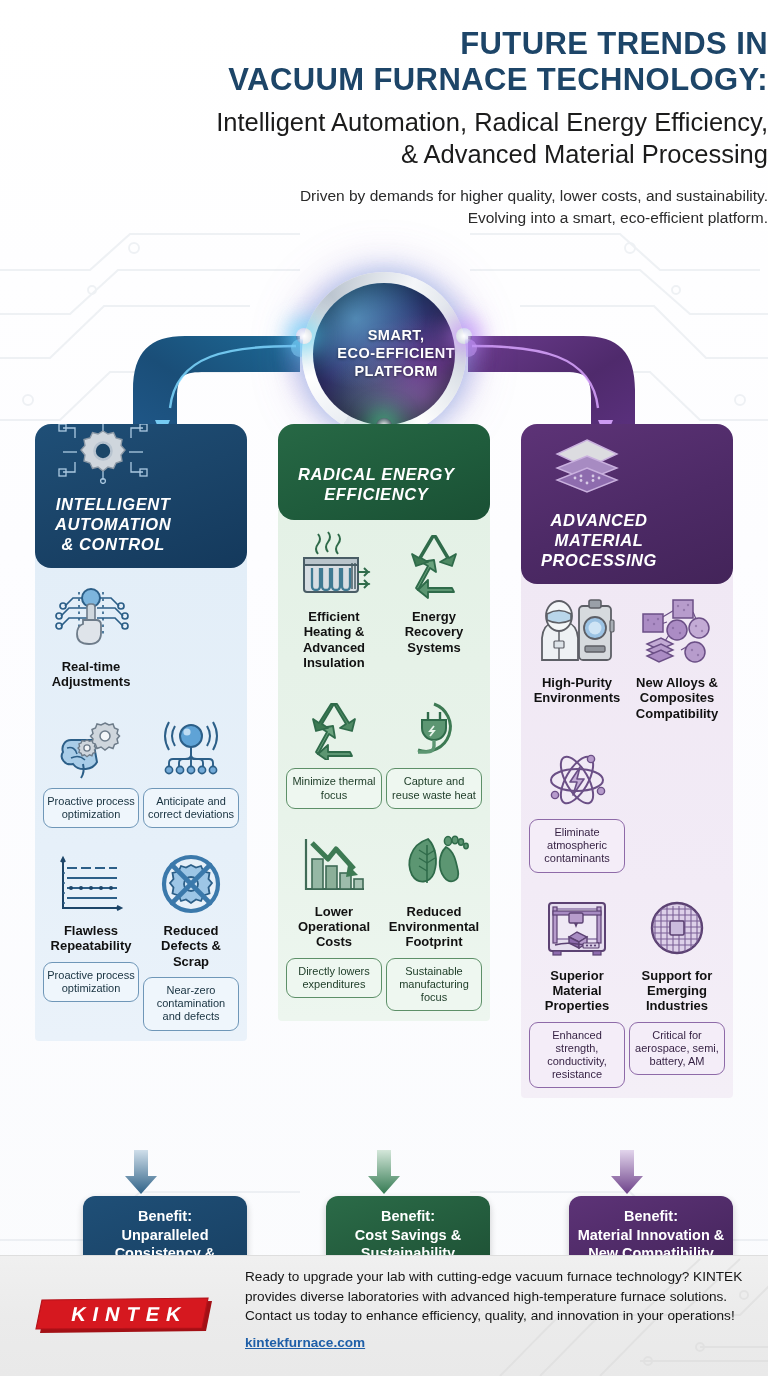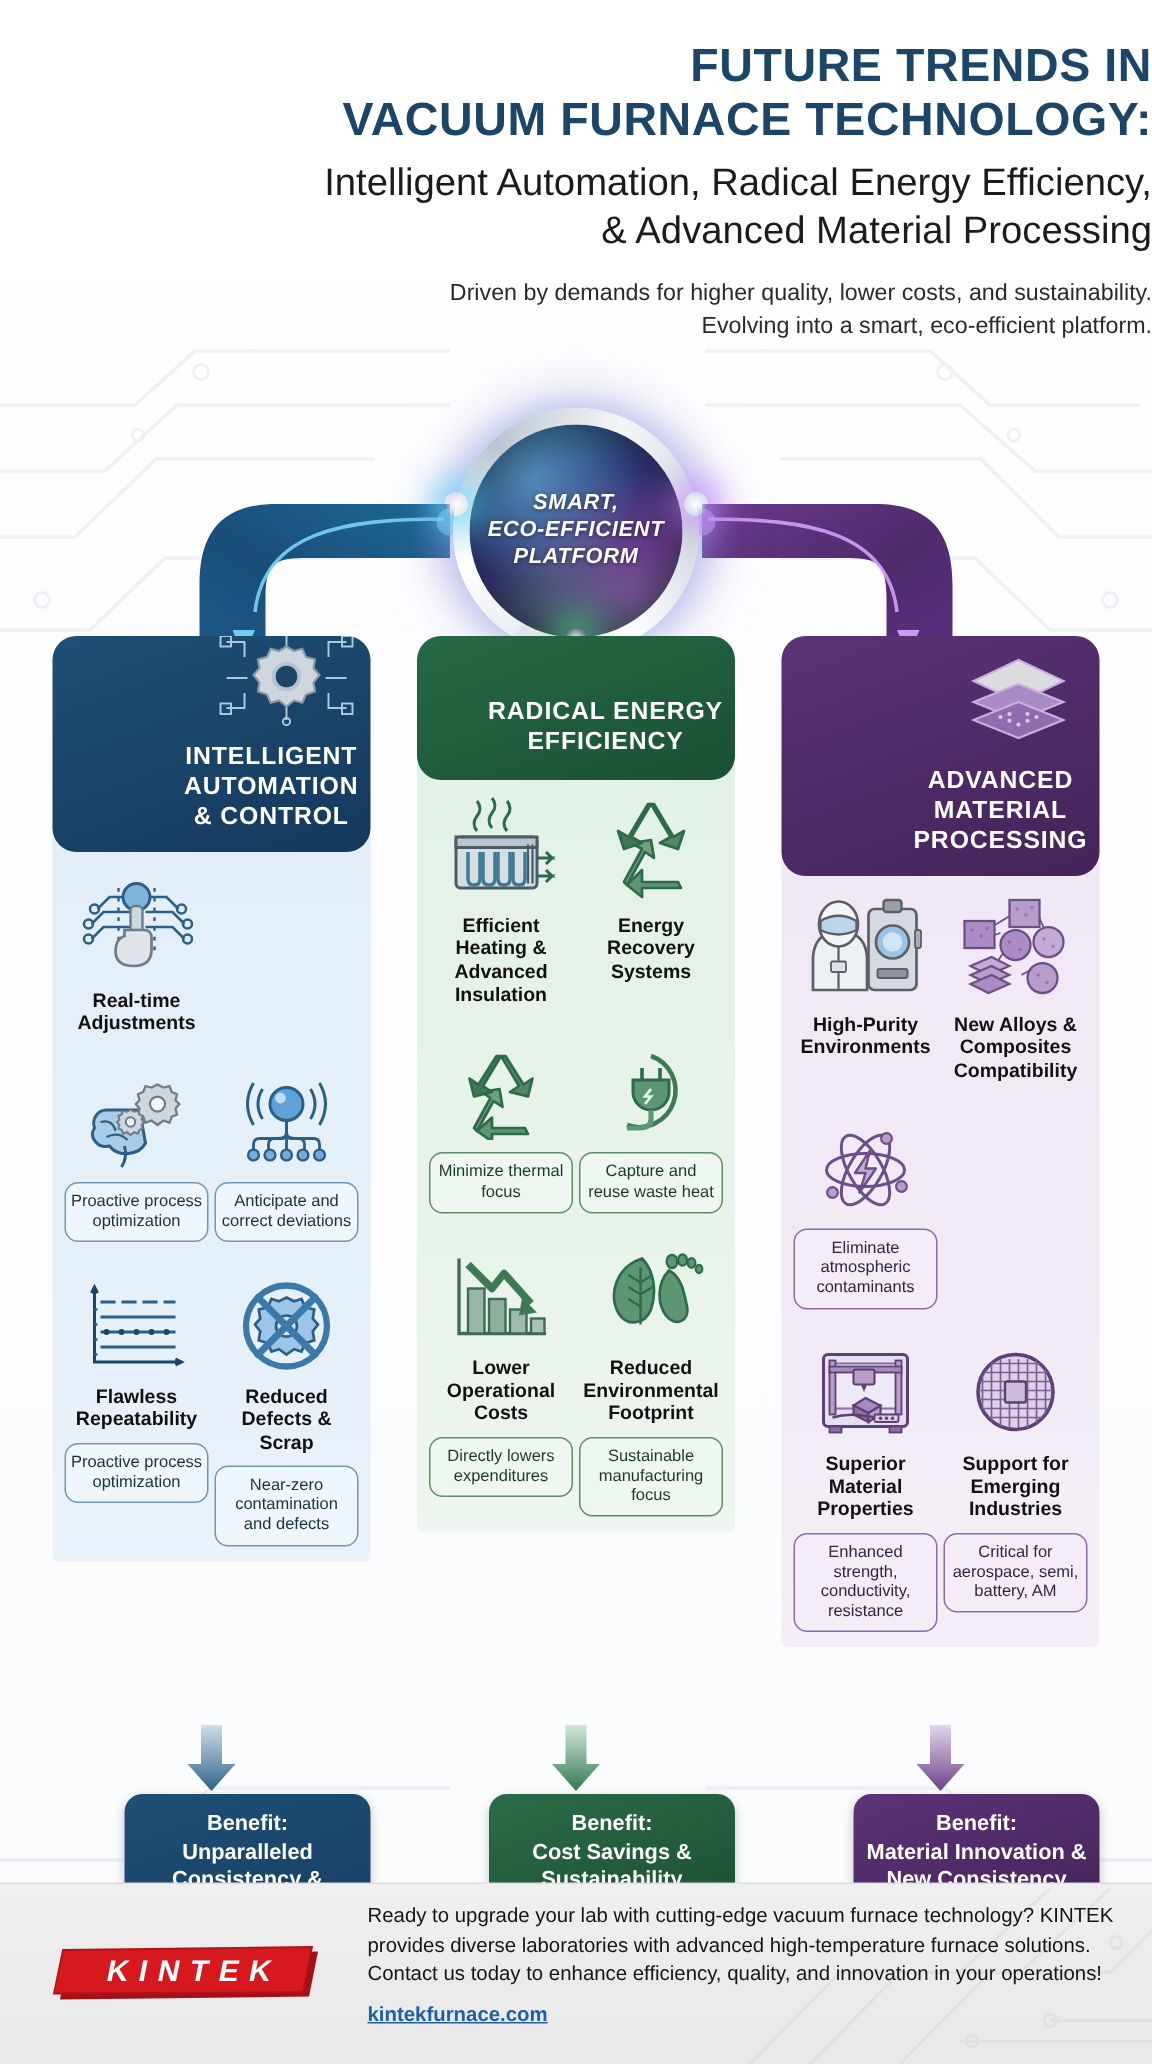--- a/index.html
+++ b/index.html
@@ -59,21 +59,21 @@
   }
   .hub-core {
     position:absolute; left:313px; top:35px; width:142px; height:142px;
     border-radius:50%;
     background:
       radial-gradient(circle at 30% 25%, rgba(120,200,235,.55) 0%, rgba(120,200,235,0) 48%),
       radial-gradient(circle at 78% 80%, rgba(160,90,190,.60) 0%, rgba(160,90,190,0) 52%),
       radial-gradient(circle at 50% 95%, rgba(45,150,95,.70) 0%, rgba(45,150,95,0) 45%),
       linear-gradient(150deg,#1d5f86 0%,#2c3d7a 35%,#4b2a71 70%,#25633f 100%);
     box-shadow: inset 0 0 34px rgba(0,0,0,.45), 0 0 18px rgba(255,255,255,.25);
-    display:flex; align-items:center; justify-content:center;font-style:italic;
+    display:flex; align-items:center; justify-content:flex-end;
   }
   .hub-core-text {
     color:#ffffff; font-size:14.5px; font-weight:bold; line-height:1.22;
     text-align:center; letter-spacing:.5px;
     text-shadow:0 1px 3px rgba(0,0,0,.5);
   }
   .spark { position:absolute; width:16px; height:16px; border-radius:50%;
     background:radial-gradient(circle,#ffffff 0%, rgba(255,255,255,.1) 70%, rgba(255,255,255,0) 100%); }
   .spark.a { left:296px; top:80px; box-shadow:0 0 22px 8px rgba(80,220,255,.7); }
   .spark.b { left:456px; top:80px; box-shadow:0 0 22px 8px rgba(200,130,255,.7); }
@@ -85,24 +85,25 @@
   
   .columns { position:absolute; left:0; top:424px; width:768px; height:810px; }
   .col { position:absolute; top:0; width:212px; }
   .col.c1 { left:35px; }
   .col.c2 { left:278px; }
   .col.c3 { left:521px; }
 
   .col-head {
     position:relative;
     border-radius:16px;
-    padding:0 8px;
+    padding:0 20px;
     height:160px;
-    display:flex; flex-direction:column; align-items:flex-end; justify-content:flex-end;
+    display:flex; flex-direction:column; align-items:flex-start; justify-content:flex-end;
     overflow:hidden;
+    font-style:italic;
   }
   .c1 .col-head { background:linear-gradient(160deg,#1f4f77 0%,#1b456a 45%,#14395c 100%); height:144px; }
   .c2 .col-head { background:linear-gradient(160deg,#276845 0%,#1f5c3c 55%,#1a5034 100%); height:96px; }
   .c3 .col-head { background:linear-gradient(160deg,#5d3377 0%,#4d2a66 55%,#432459 100%); height:160px; }
 
   .head-icon { height:74px; display:flex; align-items:center; justify-content:center; margin-top:10px; }
   .head-divider {
     width:100%; height:2px; margin:6px 0 4px;
     background:linear-gradient(90deg, rgba(255,255,255,0), rgba(190,235,255,.95) 50%, rgba(255,255,255,0));
     box-shadow:0 0 10px rgba(150,220,255,.8);
@@ -826,21 +827,21 @@
             <stop offset="0%" stop-color="#e2d5ec"></stop>
                 <stop offset="100%" stop-color="#6d4189"></stop>
               </linearGradient>
             </defs>
           <path d="M16 0 h14 v26 h9 L23 44 L7 26 h9 z" fill="url(#arrP)"></path>
         </svg>
       </div>
       <div class="benefit-box">
         <div>Benefit:</div>
         <div>Material Innovation &amp;</div>
-        <div>New Consistency</div>
+        <div>New Compatibility</div>
       </div>
     </div>
   </div>
 
   <div class="footer"></div>
   <svg class="circuit-bg-foot" viewBox="0 0 768 121" preserveAspectRatio="none">
     <g stroke="#dcdcdc" stroke-width="2" fill="none">
       <path d="M500 121 L560 60 L640 60 L700 4"></path>
       <path d="M540 121 L600 60 L680 60 L740 4"></path>
       <path d="M600 121 L660 60 L740 60 L778 22"></path>

